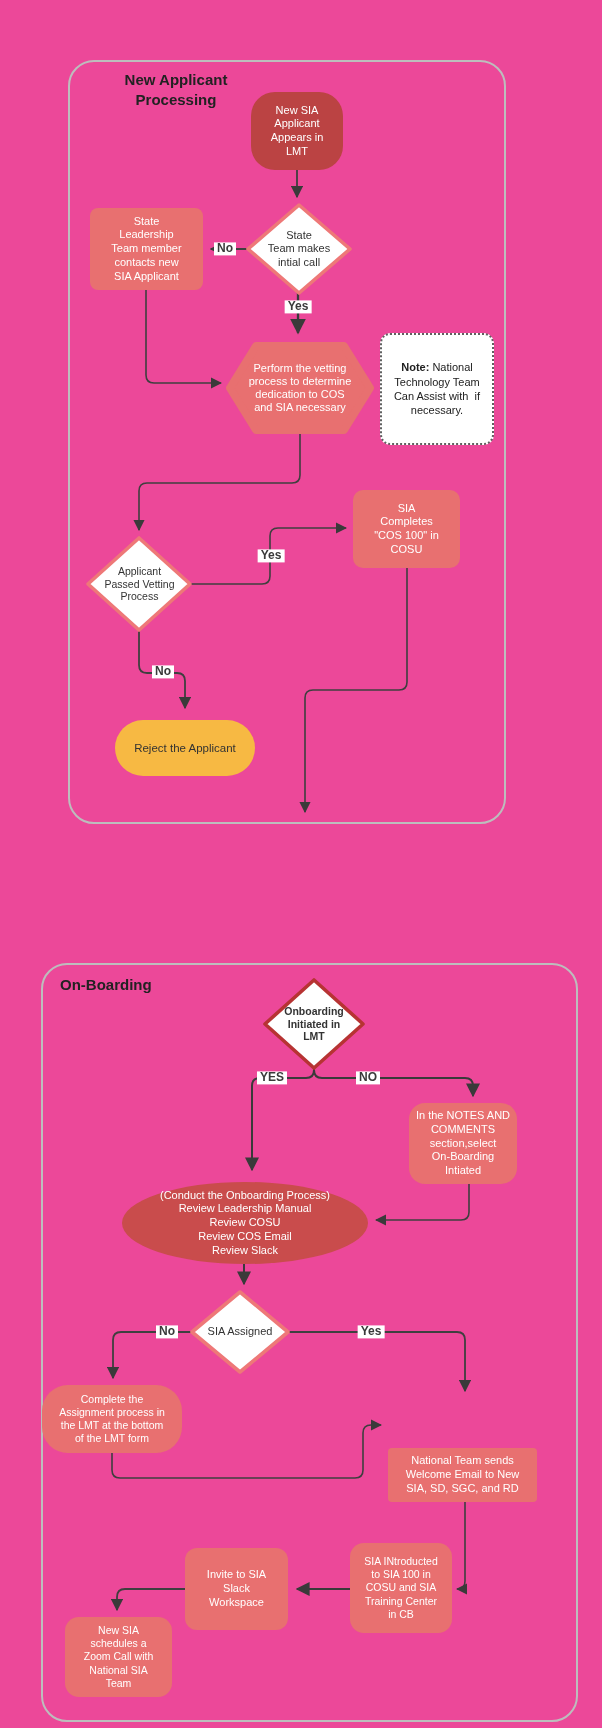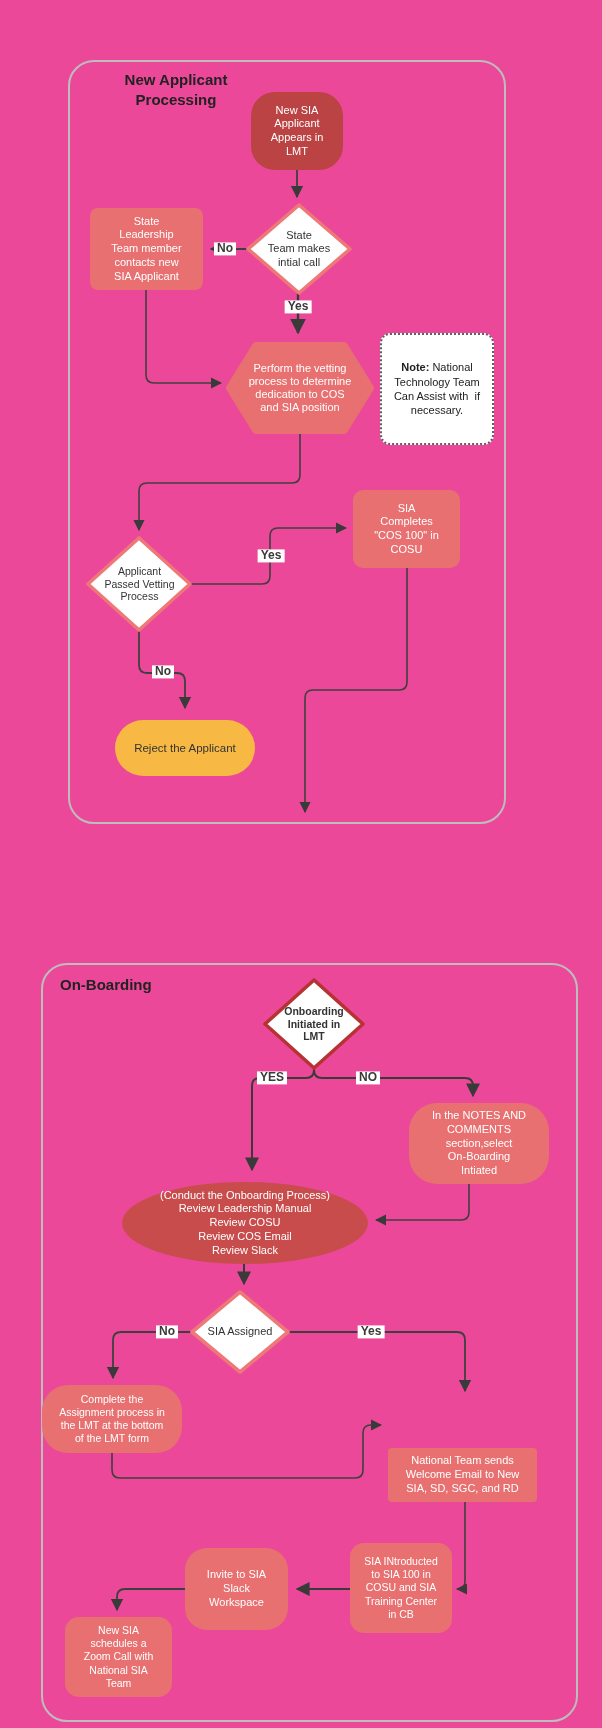--- a/index.html
+++ b/index.html
@@ -81,21 +81,21 @@
 
   <div class="node salmon" style="left:90px;top:208px;width:113px;height:82px;border-radius:8px;">State
 Leadership
 Team member
 contacts new
 SIA Applicant</div>
 
   <div class="shape-label white-label" style="left:232px;top:350px;width:136px;height:76px;">Perform the vetting
 process to determine
 dedication to COS
-and SIA position</div>
+and SIA necessary</div>
 
   <div class="note">
     <div><b>Note:</b><span> National
 Technology Team
 Can Assist with  if
 necessary.</span></div>
   </div>
 
   <div class="shape-label" style="left:92px;top:550px;width:95px;height:68px;font-size:10.5px;">Applicant
 Passed Vetting
@@ -113,21 +113,21 @@
   <div class="edge-label" style="left:271px;top:556px;">Yes</div>
   <div class="edge-label" style="left:163px;top:672px;">No</div>
 
   <div class="frame frame2"></div>
   <div class="sec-title" style="left:60px;top:975px;text-align:left;">On-Boarding</div>
 
   <div class="shape-label" style="left:270px;top:992px;width:88px;height:64px;font-size:10.5px;font-weight:bold;">Onboarding
 Initiated in
 LMT</div>
 
-  <div class="node salmon" style="left:409px;top:1103px;width:140px;height:81px;border-radius:28px;">In the NOTES AND
+  <div class="node salmon" style="left:409px;top:1103px;width:108px;height:81px;border-radius:16px;">In the NOTES AND
 COMMENTS
 section,select
 On-Boarding
 Intiated</div>
 
   <div class="node red" style="left:122px;top:1182px;width:246px;height:82px;border-radius:50%;">(Conduct the Onboarding Process)
 Review Leadership Manual
 Review COSU
 Review COS Email
 Review Slack</div>
@@ -142,21 +142,21 @@
   <div class="node salmon" style="left:388px;top:1448px;width:149px;height:54px;border-radius:4px;">National Team sends
 Welcome Email to New
 SIA, SD, SGC, and RD</div>
 
   <div class="node salmon" style="left:350px;top:1543px;width:102px;height:90px;border-radius:14px;font-size:10.5px;">SIA INtroducted
 to SIA 100 in
 COSU and SIA
 Training Center
 in CB</div>
 
-  <div class="node salmon" style="left:185px;top:1548px;width:103px;height:82px;border-radius:22px;">Invite to SIA
+  <div class="node salmon" style="left:185px;top:1548px;width:103px;height:82px;border-radius:12px;">Invite to SIA
 Slack
 Workspace</div>
 
   <div class="node salmon" style="left:65px;top:1617px;width:107px;height:80px;border-radius:14px;font-size:10.5px;">New SIA
 schedules a
 Zoom Call with
 National SIA
 Team</div>
 
   <div class="edge-label" style="left:272px;top:1078px;">YES</div>

